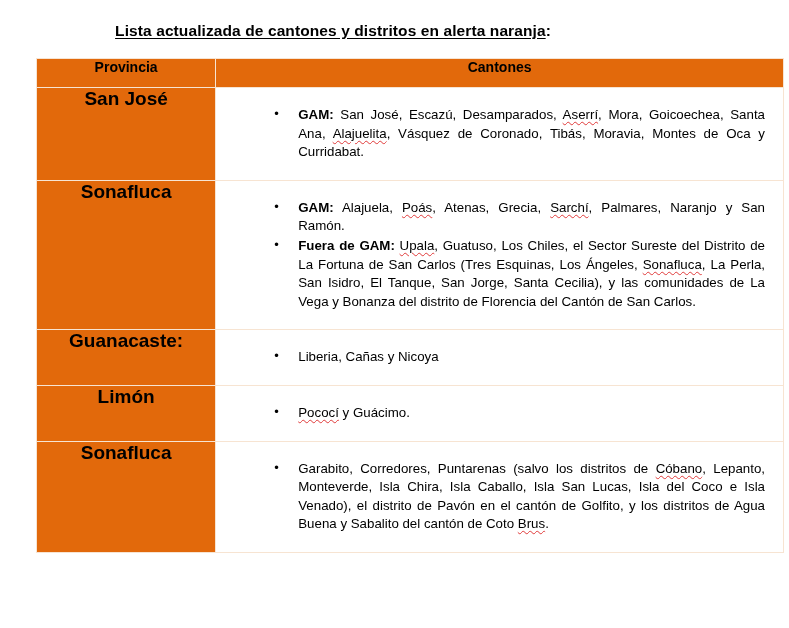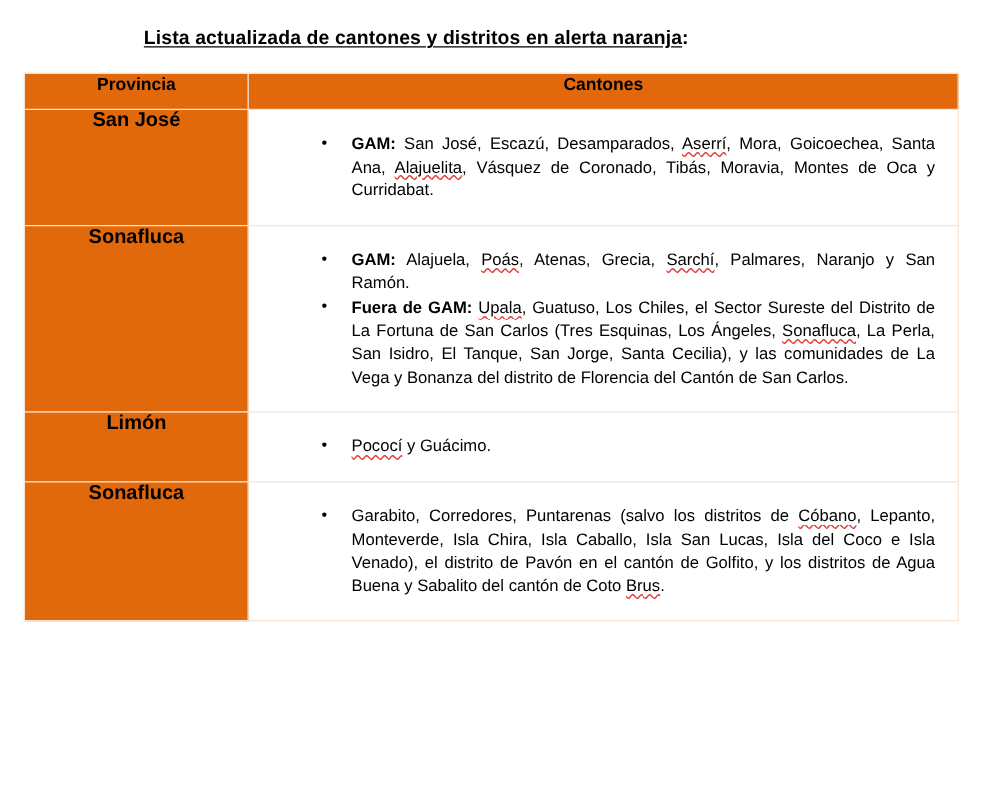--- a/index.html
+++ b/index.html
@@ -29,21 +29,21 @@
     font-size: 15.5px;
     font-weight: bold;
     letter-spacing: 0.1px;
   }
   .doc-title .underline {
     text-decoration: underline;
     text-underline-offset: 2px;
   }
   table.alert-table {
     position: absolute;
-    left: 19px;
+    left: 36px;
     top: 58px;
     width: 748px;
     border-collapse: collapse;
     table-layout: fixed;
   }
   table.alert-table td,
   table.alert-table th {
     border: 1px solid #f7e4d2;
     vertical-align: top;
     padding: 0;
@@ -57,21 +57,21 @@
     font-size: 14px;
     font-weight: bold;
     text-align: center;
     height: 28px;
     vertical-align: middle;
     border-bottom: 1px solid #f7e4d2;
   }
   td.prov-cell {
     background: #e2690b;
     color: #000000;
-    font-size: 16px;
+    font-size: 19px;
     font-weight: bold;
     text-align: center;
     padding-top: 6px;
     padding-bottom: 4px;
   }
   td.cant-cell {
     background: #ffffff;
     padding: 6px 10px 7px 0;
   }
   ul.bullets {
@@ -140,20 +140,28 @@
         <tr>
           <td class="prov-cell">Sonafluca</td>
           <td class="cant-cell">
             <ul class="bullets">
               <li><span class="lead">GAM:</span><span> Alajuela, <span class="sp">Poás</span>, Atenas, Grecia, <span class="sp">Sarchí</span>, Palmares, Naranjo y San Ramón.</span></li>
               <li><span class="lead">Fuera de GAM:</span><span> <span class="sp">Upala</span>, Guatuso, Los Chiles, el Sector Sureste del Distrito de La Fortuna de San Carlos (Tres Esquinas, Los Ángeles, <span class="sp">Sonafluca</span>, La Perla, San Isidro, El Tanque, San Jorge, Santa Cecilia), y las comunidades de La Vega y Bonanza del distrito de Florencia del Cantón de San Carlos.</span></li>
             </ul>
           </td>
         </tr>
         <tr>
+          <td class="prov-cell">Guanacaste:</td>
+          <td class="cant-cell">
+            <ul class="bullets">
+              <li><span>Liberia, Cañas y Nicoya</span></li>
+            </ul>
+          </td>
+        </tr>
+        <tr>
           <td class="prov-cell">Limón</td>
           <td class="cant-cell">
             <ul class="bullets">
               <li><span><span class="sp">Pococí</span> y Guácimo.</span></li>
             </ul>
           </td>
         </tr>
         <tr>
           <td class="prov-cell">Sonafluca</td>
           <td class="cant-cell">

